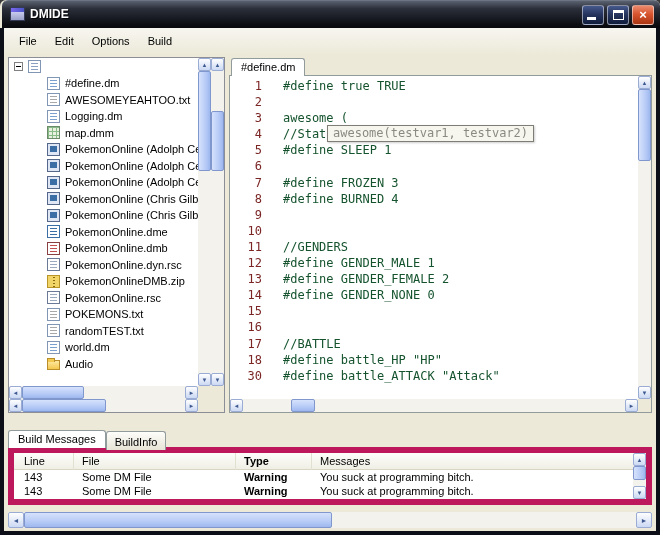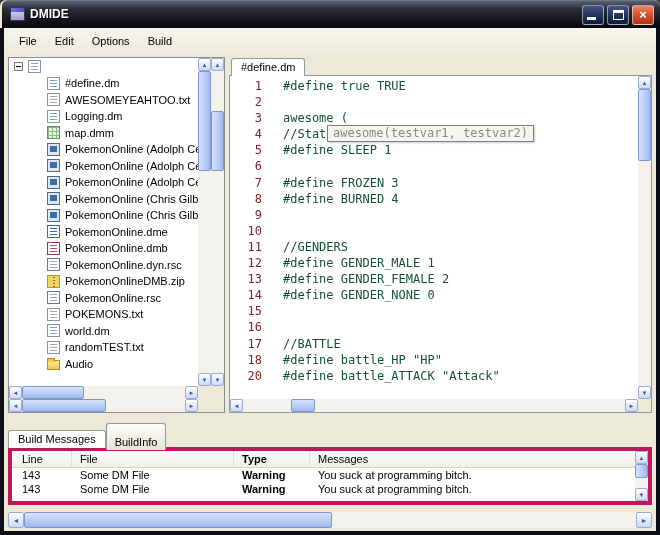--- a/index.html
+++ b/index.html
@@ -79,34 +79,34 @@
   .sb-h .sb-thumb{top:0;height:13px;}
   .sb-big{height:16px;}
   .sb-big .sb-btn{flex:0 0 16px;width:16px;height:16px;font-size:7px;}
   .sb-big .sb-thumb{height:16px;}
   .corner{position:absolute;background:#ece9d8;}
   
   .right-panel{position:absolute;left:229px;top:57px;width:423px;height:356px;}
   .tab-strip{height:18px;display:flex;align-items:flex-end;padding-left:2px;}
   .tab{display:inline-block;padding:2px 9px 3px;font-size:11px;background:#fff;
     border:1px solid #919b9c;border-bottom:none;border-radius:3px 3px 0 0;position:relative;top:1px;z-index:2;}
-  .tab-inactive{background:linear-gradient(#fdfdfa,#e7e4d6);top:3px;padding:12px 8px 2px;z-index:1;}
+  .tab-inactive{background:linear-gradient(#fdfdfa,#e7e4d6);top:3px;padding:4px 8px 2px;z-index:1;}
   .editor-box{position:absolute;left:0;top:18px;right:0;bottom:0;background:#fff;border:1px solid #919b9c;}
   .editor-content{position:absolute;left:0;top:0;right:13px;bottom:13px;overflow:hidden;padding-top:2px;background:#fff;}
   .code-row{display:flex;height:16.1px;line-height:16.1px;font-family:"DejaVu Sans Mono",monospace;font-size:12px;}
   .lineno{flex:0 0 40px;width:40px;text-align:right;padding-right:8px;color:#7b2525;}
   .codetext{padding-left:13px;color:#14532d;white-space:pre;}
   .tooltip{position:absolute;left:97px;top:49px;height:17px;line-height:15px;padding:0 5px;
     border:1px solid #7e7e76;background:#f6f6ef;color:#8a8a82;
     font-family:"DejaVu Sans Mono",monospace;font-size:12px;white-space:nowrap;z-index:5;
     box-shadow:1px 1px 2px rgba(0,0,0,.2);}
   
   .build-tabs{position:absolute;left:8px;top:427px;height:20px;display:flex;align-items:flex-end;z-index:3;}
   .build-content{position:absolute;left:8px;top:447px;width:644px;height:58px;background:#fff;
-    border:4px solid #be185d;}
+    border:6px solid #be185d;}
   .bheader{display:flex;height:17px;align-items:center;background:linear-gradient(#fdfdfb,#f0efe5);
     border-bottom:1px solid #d8d6c2;font-size:11px;color:#000;}
   .bheader .bcell{border-right:1px solid #e2e0d0;height:17px;line-height:17px;}
   .brow{display:flex;height:14px;line-height:14px;font-size:11px;color:#000;}
   .bcell{padding-left:8px;overflow:hidden;white-space:nowrap;}
   .bcol-0{flex:0 0 60px;padding-left:10px;}
   .bcol-1{flex:0 0 162px;}
   .bcol-2{flex:0 0 76px;font-weight:bold;}
   .bcol-3{flex:1;}
 </style>
@@ -201,26 +201,26 @@
           </div>
           <div class="tree-item">
             <span class="ic ic-rsc"></span>
             <span class="tree-label">PokemonOnline.rsc</span>
           </div>
           <div class="tree-item">
             <span class="ic ic-txt"></span>
             <span class="tree-label">POKEMONS.txt</span>
           </div>
           <div class="tree-item">
+            <span class="ic ic-txt"></span>
+            <span class="tree-label">randomTEST.txt</span>
+          </div>
+          <div class="tree-item">
             <span class="ic ic-dm"></span>
             <span class="tree-label">world.dm</span>
-          </div>
-          <div class="tree-item">
-            <span class="ic ic-txt"></span>
-            <span class="tree-label">randomTEST.txt</span>
           </div>
           <div class="tree-item">
             <span class="ic ic-folder"></span>
             <span class="tree-label">Audio</span>
           </div>
         </div>
     </div>
 
     <div class="sb sb-v" style="top:0;right:13px;bottom:26px;">
       <div class="sb-btn">▲</div>
@@ -327,21 +327,21 @@
             </div>
             <div class="code-row">
               <span class="lineno">17</span>
               <span class="codetext">//BATTLE</span>
             </div>
             <div class="code-row">
               <span class="lineno">18</span>
               <span class="codetext">#define battle_HP "HP"</span>
             </div>
             <div class="code-row">
-              <span class="lineno">20</span>
+              <span class="lineno">30</span>
               <span class="codetext">#define battle_ATTACK "Attack"</span>
             </div>
           </div>
         <div class="tooltip">awesome(testvar1, testvar2)</div>
       </div>
       <div class="sb sb-v" style="top:0;right:0;bottom:13px;">
         <div class="sb-btn">▲</div>
         <div class="sb-track">
             <div class="sb-thumb" style="top:0;height:72px;"></div>
           </div>

